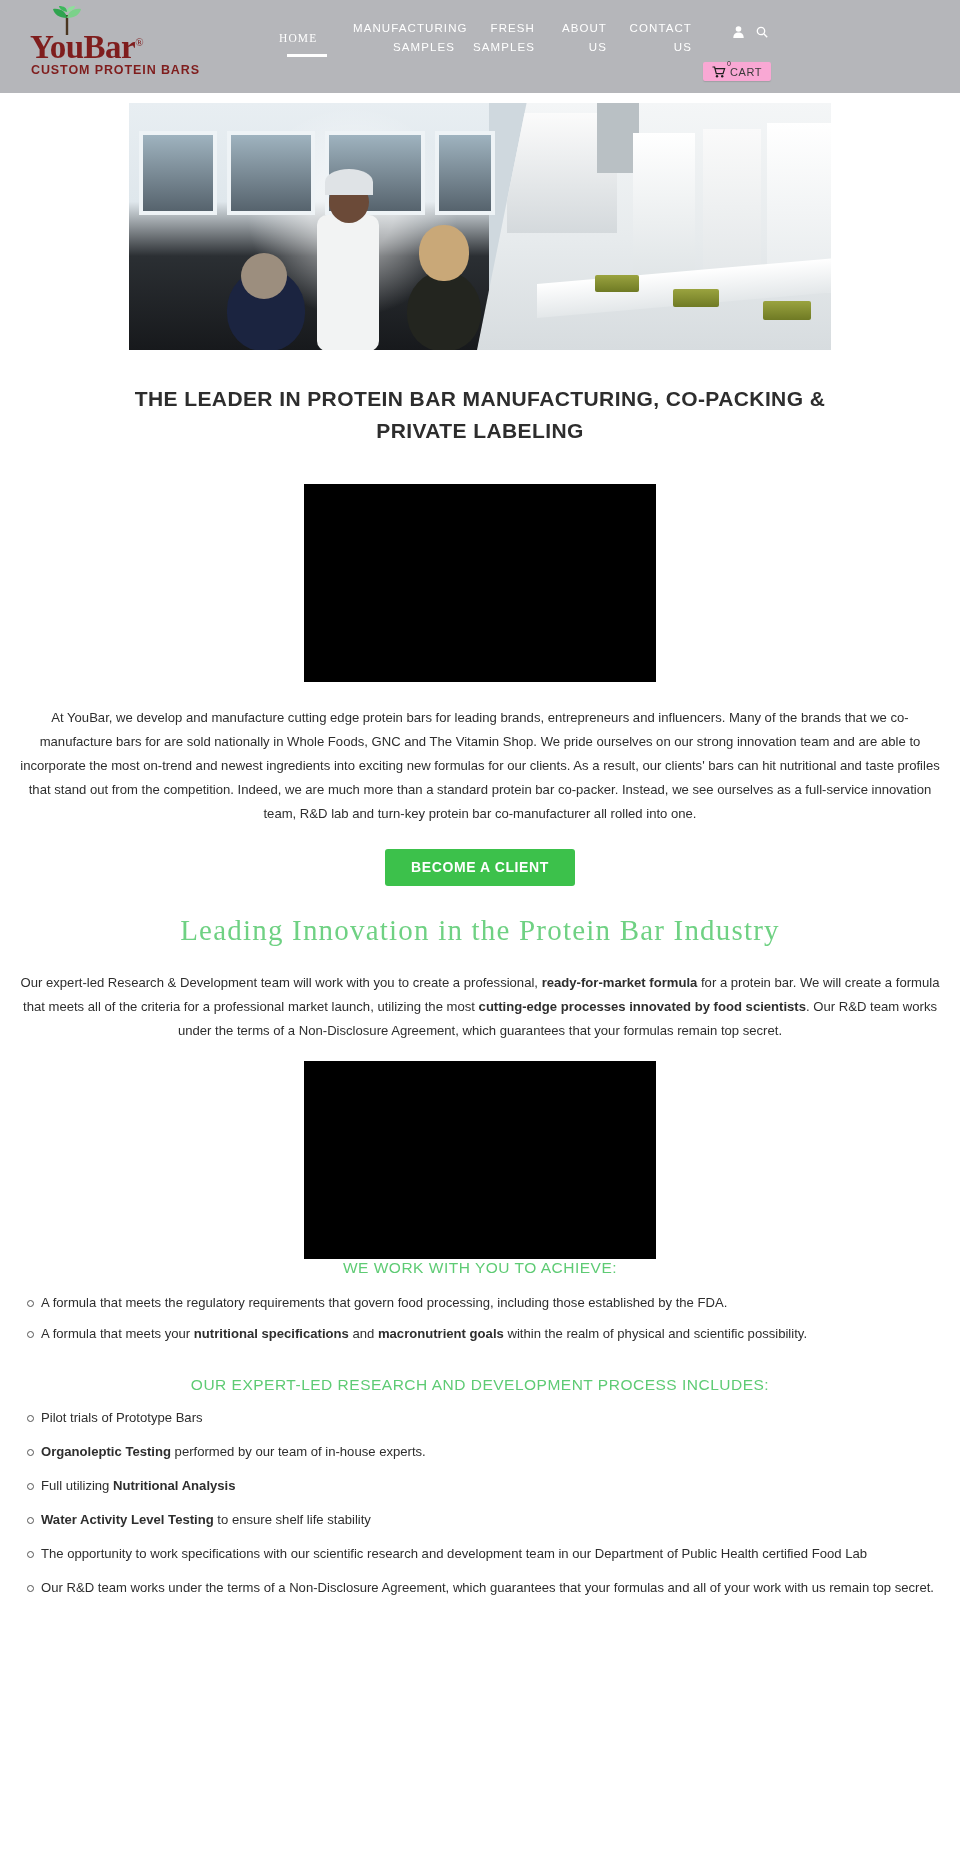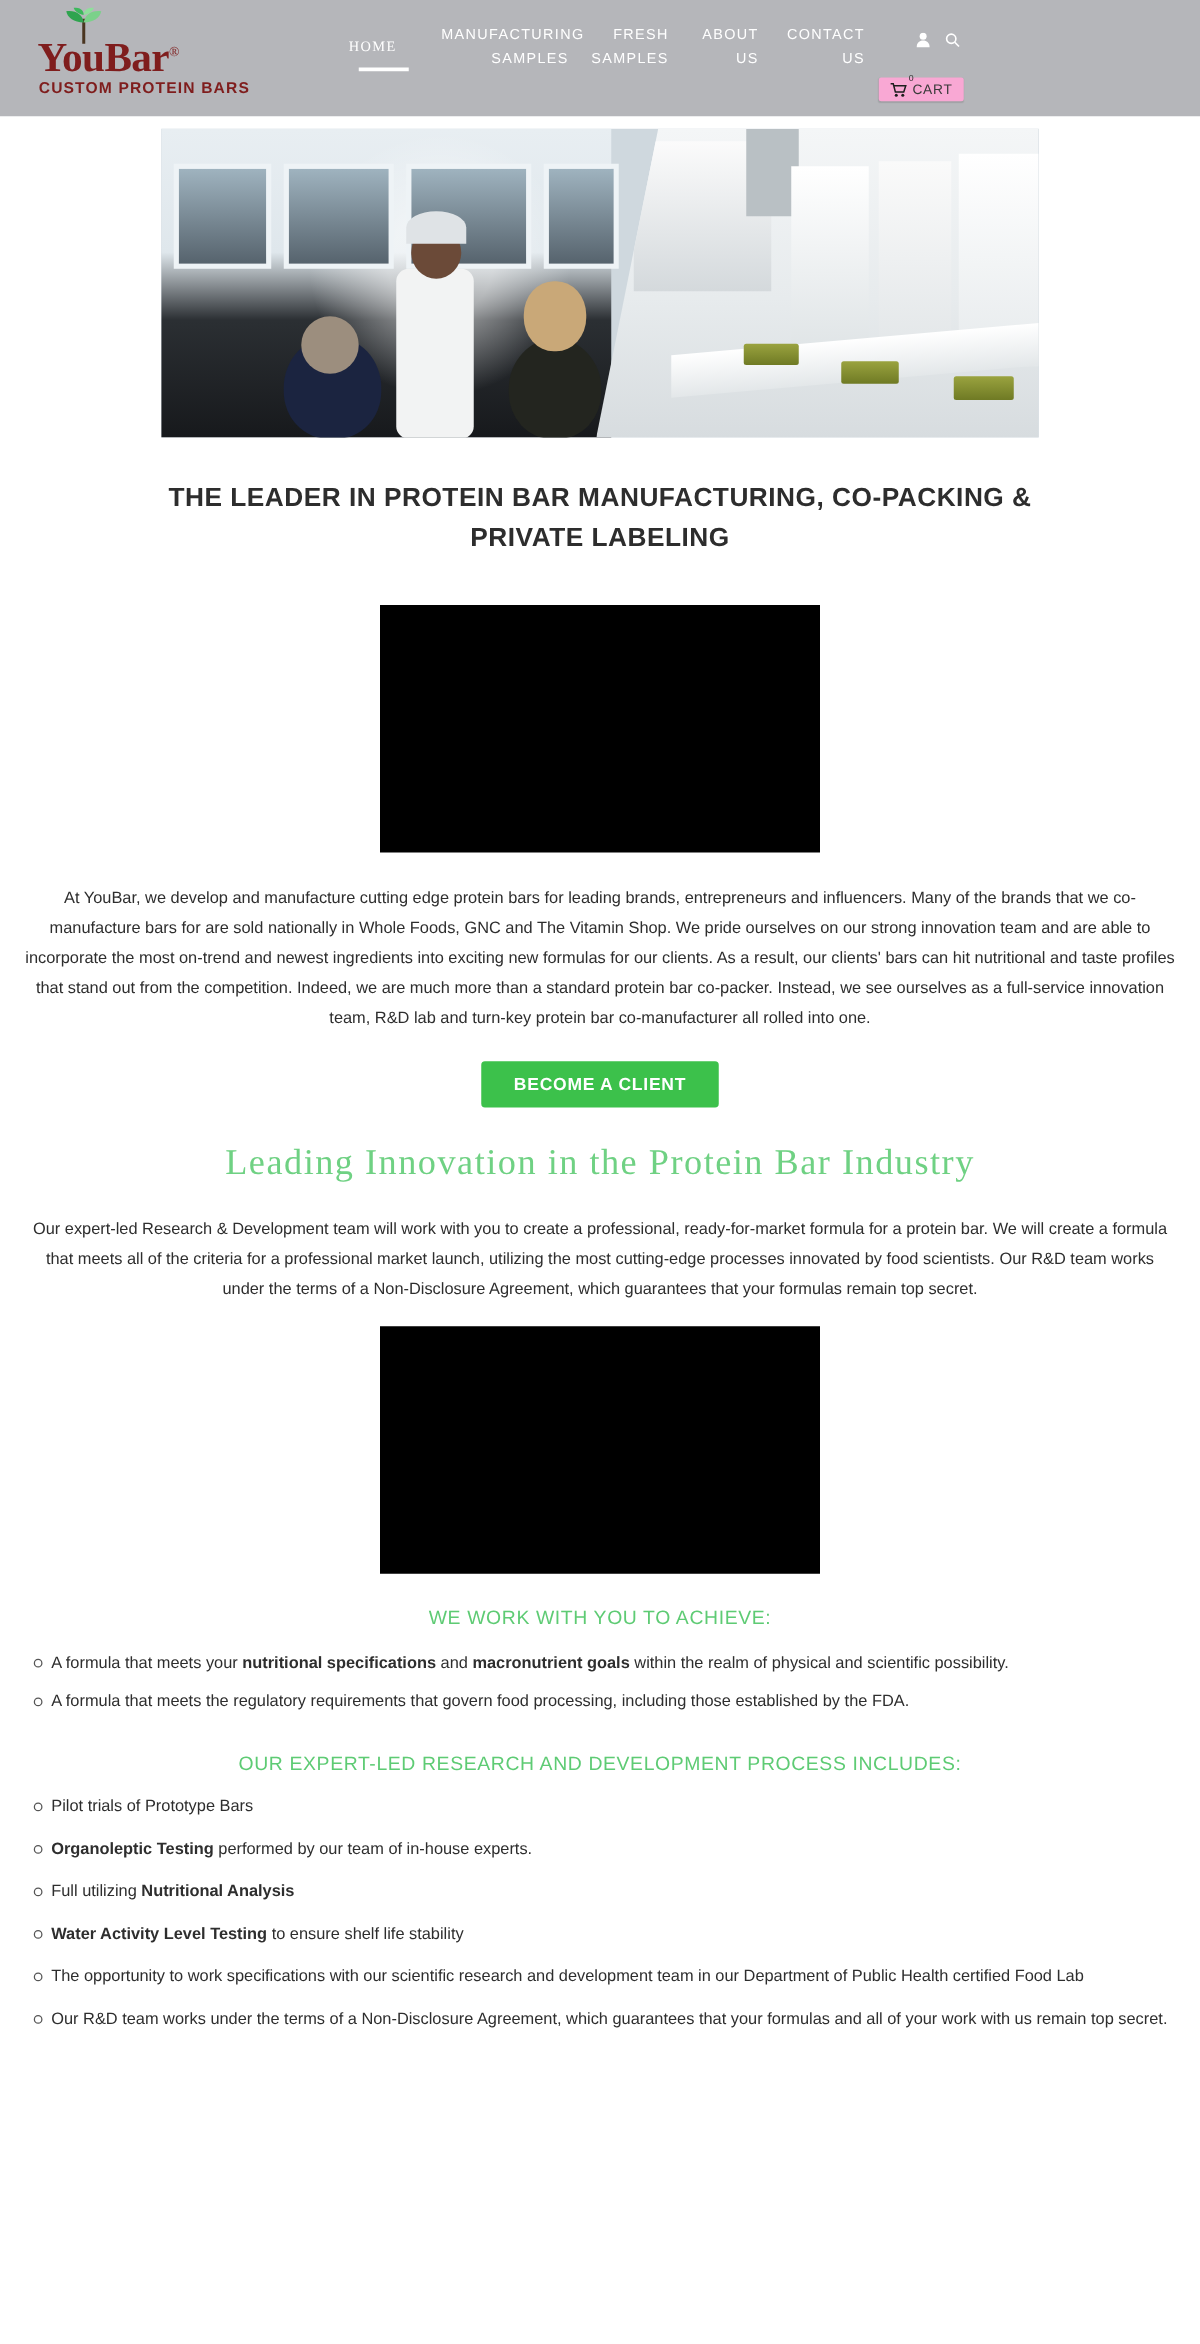--- a/index.html
+++ b/index.html
@@ -200,21 +200,21 @@
   
   .body-copy {
     width: 930px;
     margin: 24px auto 0 auto;
     text-align: center;
     font-size: 13.1px;
     line-height: 24px;
     color: #2e2e2e;
   }
   .body-copy.narrow { width: 920px; }
-  .body-copy b { font-weight: normal; }
+  .body-copy b { font-weight: bold; }
 
   
   .cta-wrap { text-align: center; margin-top: 23px; }
   .cta-button {
     display: inline-block;
     background: #3cc14b;
     color: #ffffff;
     font-size: 14px;
     font-weight: bold;
     letter-spacing: 0.6px;
@@ -235,21 +235,20 @@
     letter-spacing: 1.2px;
     font-weight: normal;
   }
 
   
   .green-subhead {
     text-align: center;
     color: #5ecb74;
     font-size: 15.5px;
     letter-spacing: 0.5px;
-    margin-top: 27px;
     font-weight: normal;
   }
   .green-subhead.second { margin-top: 33px; }
 
   
   .bullet-list {
     width: 930px;
     margin: 16px auto 0 auto;
     padding-left: 10px;
     list-style: none;
@@ -384,22 +383,22 @@
 </div>
 
 <h2 class="script-heading">Leading Innovation in the Protein Bar Industry</h2>
 
 <p class="body-copy narrow"><span>Our expert-led Research &amp; Development team will work with you to create a professional, </span><b>ready-for-market formula</b><span> for a protein bar. We will create a formula that meets all of the criteria for a professional market launch, utilizing the most </span><b>cutting-edge processes innovated by food scientists</b><span>. Our R&amp;D team works under the terms of a Non-Disclosure Agreement, which guarantees that your formulas remain top secret.</span></p>
 
 <div class="video-block second"></div>
 
 <h3 class="green-subhead">WE WORK WITH YOU TO ACHIEVE:</h3>
 <ul class="bullet-list" id="achieve-list">
+    <li><span>A formula that meets the regulatory requirements that govern food processing, including those established by the FDA.</span></li>
     <li><span>A formula that meets your </span><b>nutritional specifications</b><span> and </span><b>macronutrient goals</b><span> within the realm of physical and scientific possibility.</span></li>
-    <li><span>A formula that meets the regulatory requirements that govern food processing, including those established by the FDA.</span></li>
   </ul>
 
 <h3 class="green-subhead second">OUR EXPERT-LED RESEARCH AND DEVELOPMENT PROCESS INCLUDES:</h3>
 <ul class="bullet-list second" id="process-list">
     <li><span>Pilot trials of Prototype Bars</span></li>
     <li><b>Organoleptic Testing</b><span> performed by our team of in-house experts.</span></li>
     <li><span>Full utilizing </span><b>Nutritional Analysis</b></li>
     <li><b>Water Activity Level Testing</b><span> to ensure shelf life stability</span></li>
     <li><span>The opportunity to work specifications with our scientific research and development team in our Department of Public Health certified Food Lab</span></li>
     <li><span>Our R&amp;D team works under the terms of a Non-Disclosure Agreement, which guarantees that your formulas and all of your work with us remain top secret.</span></li>

